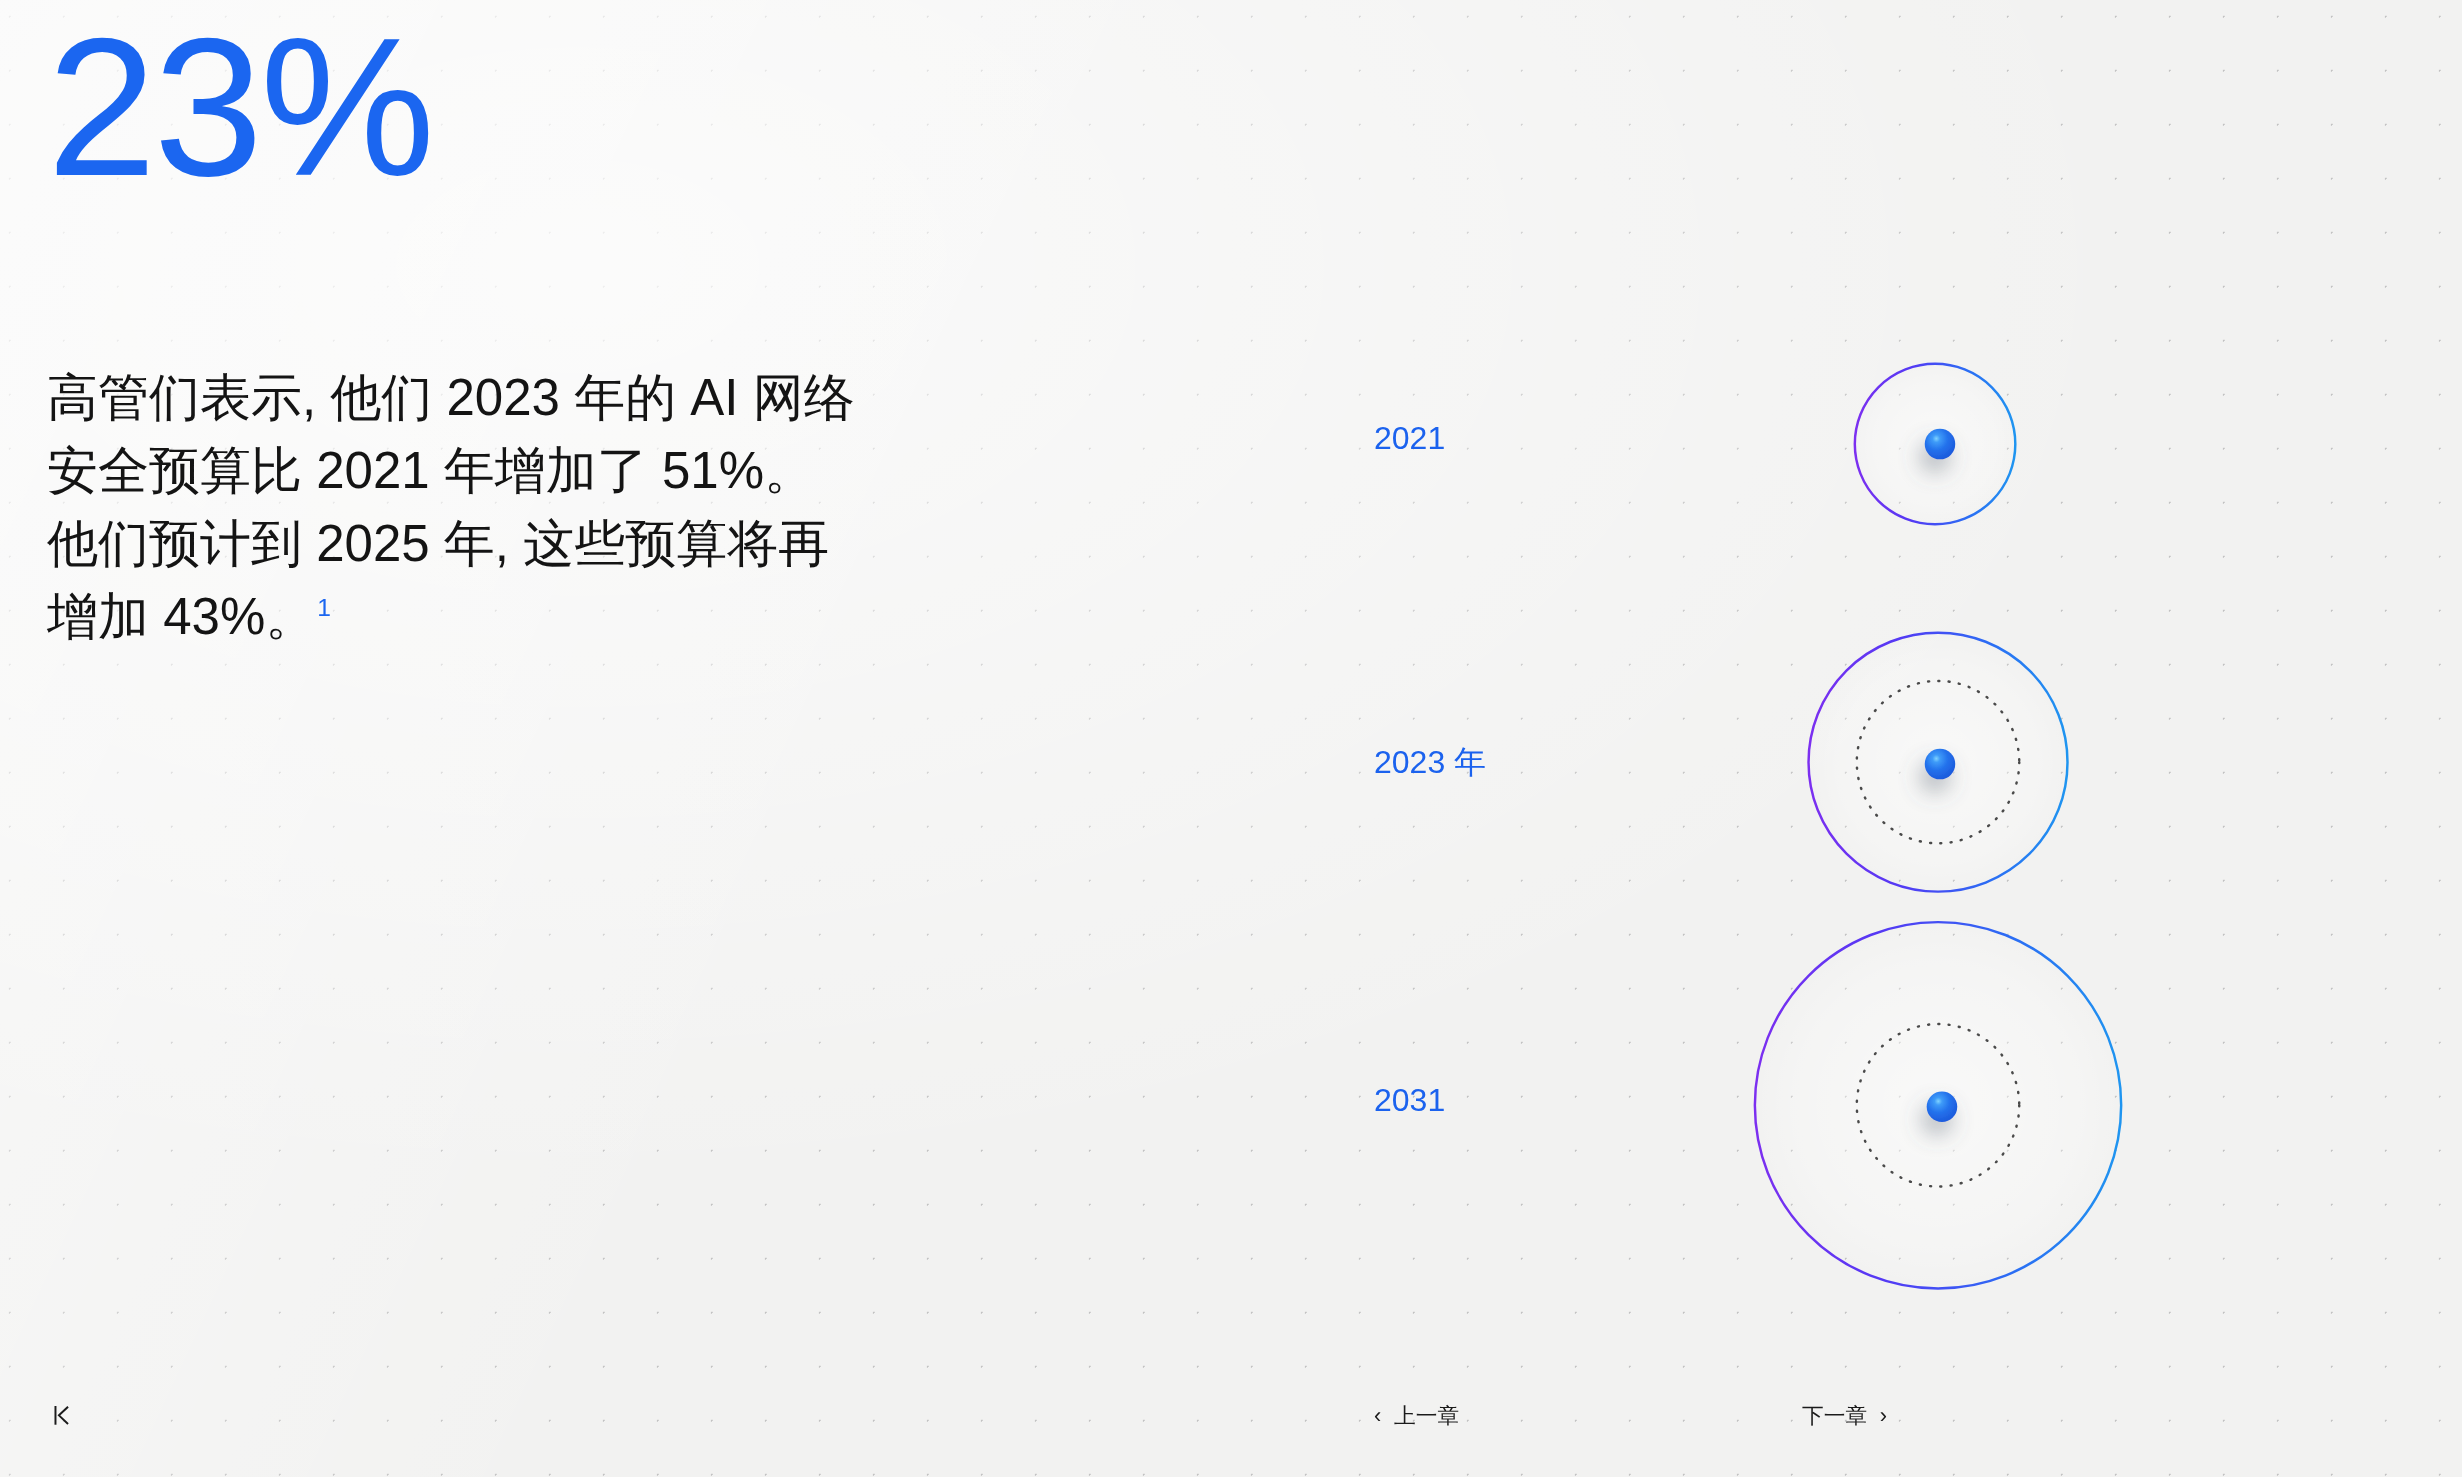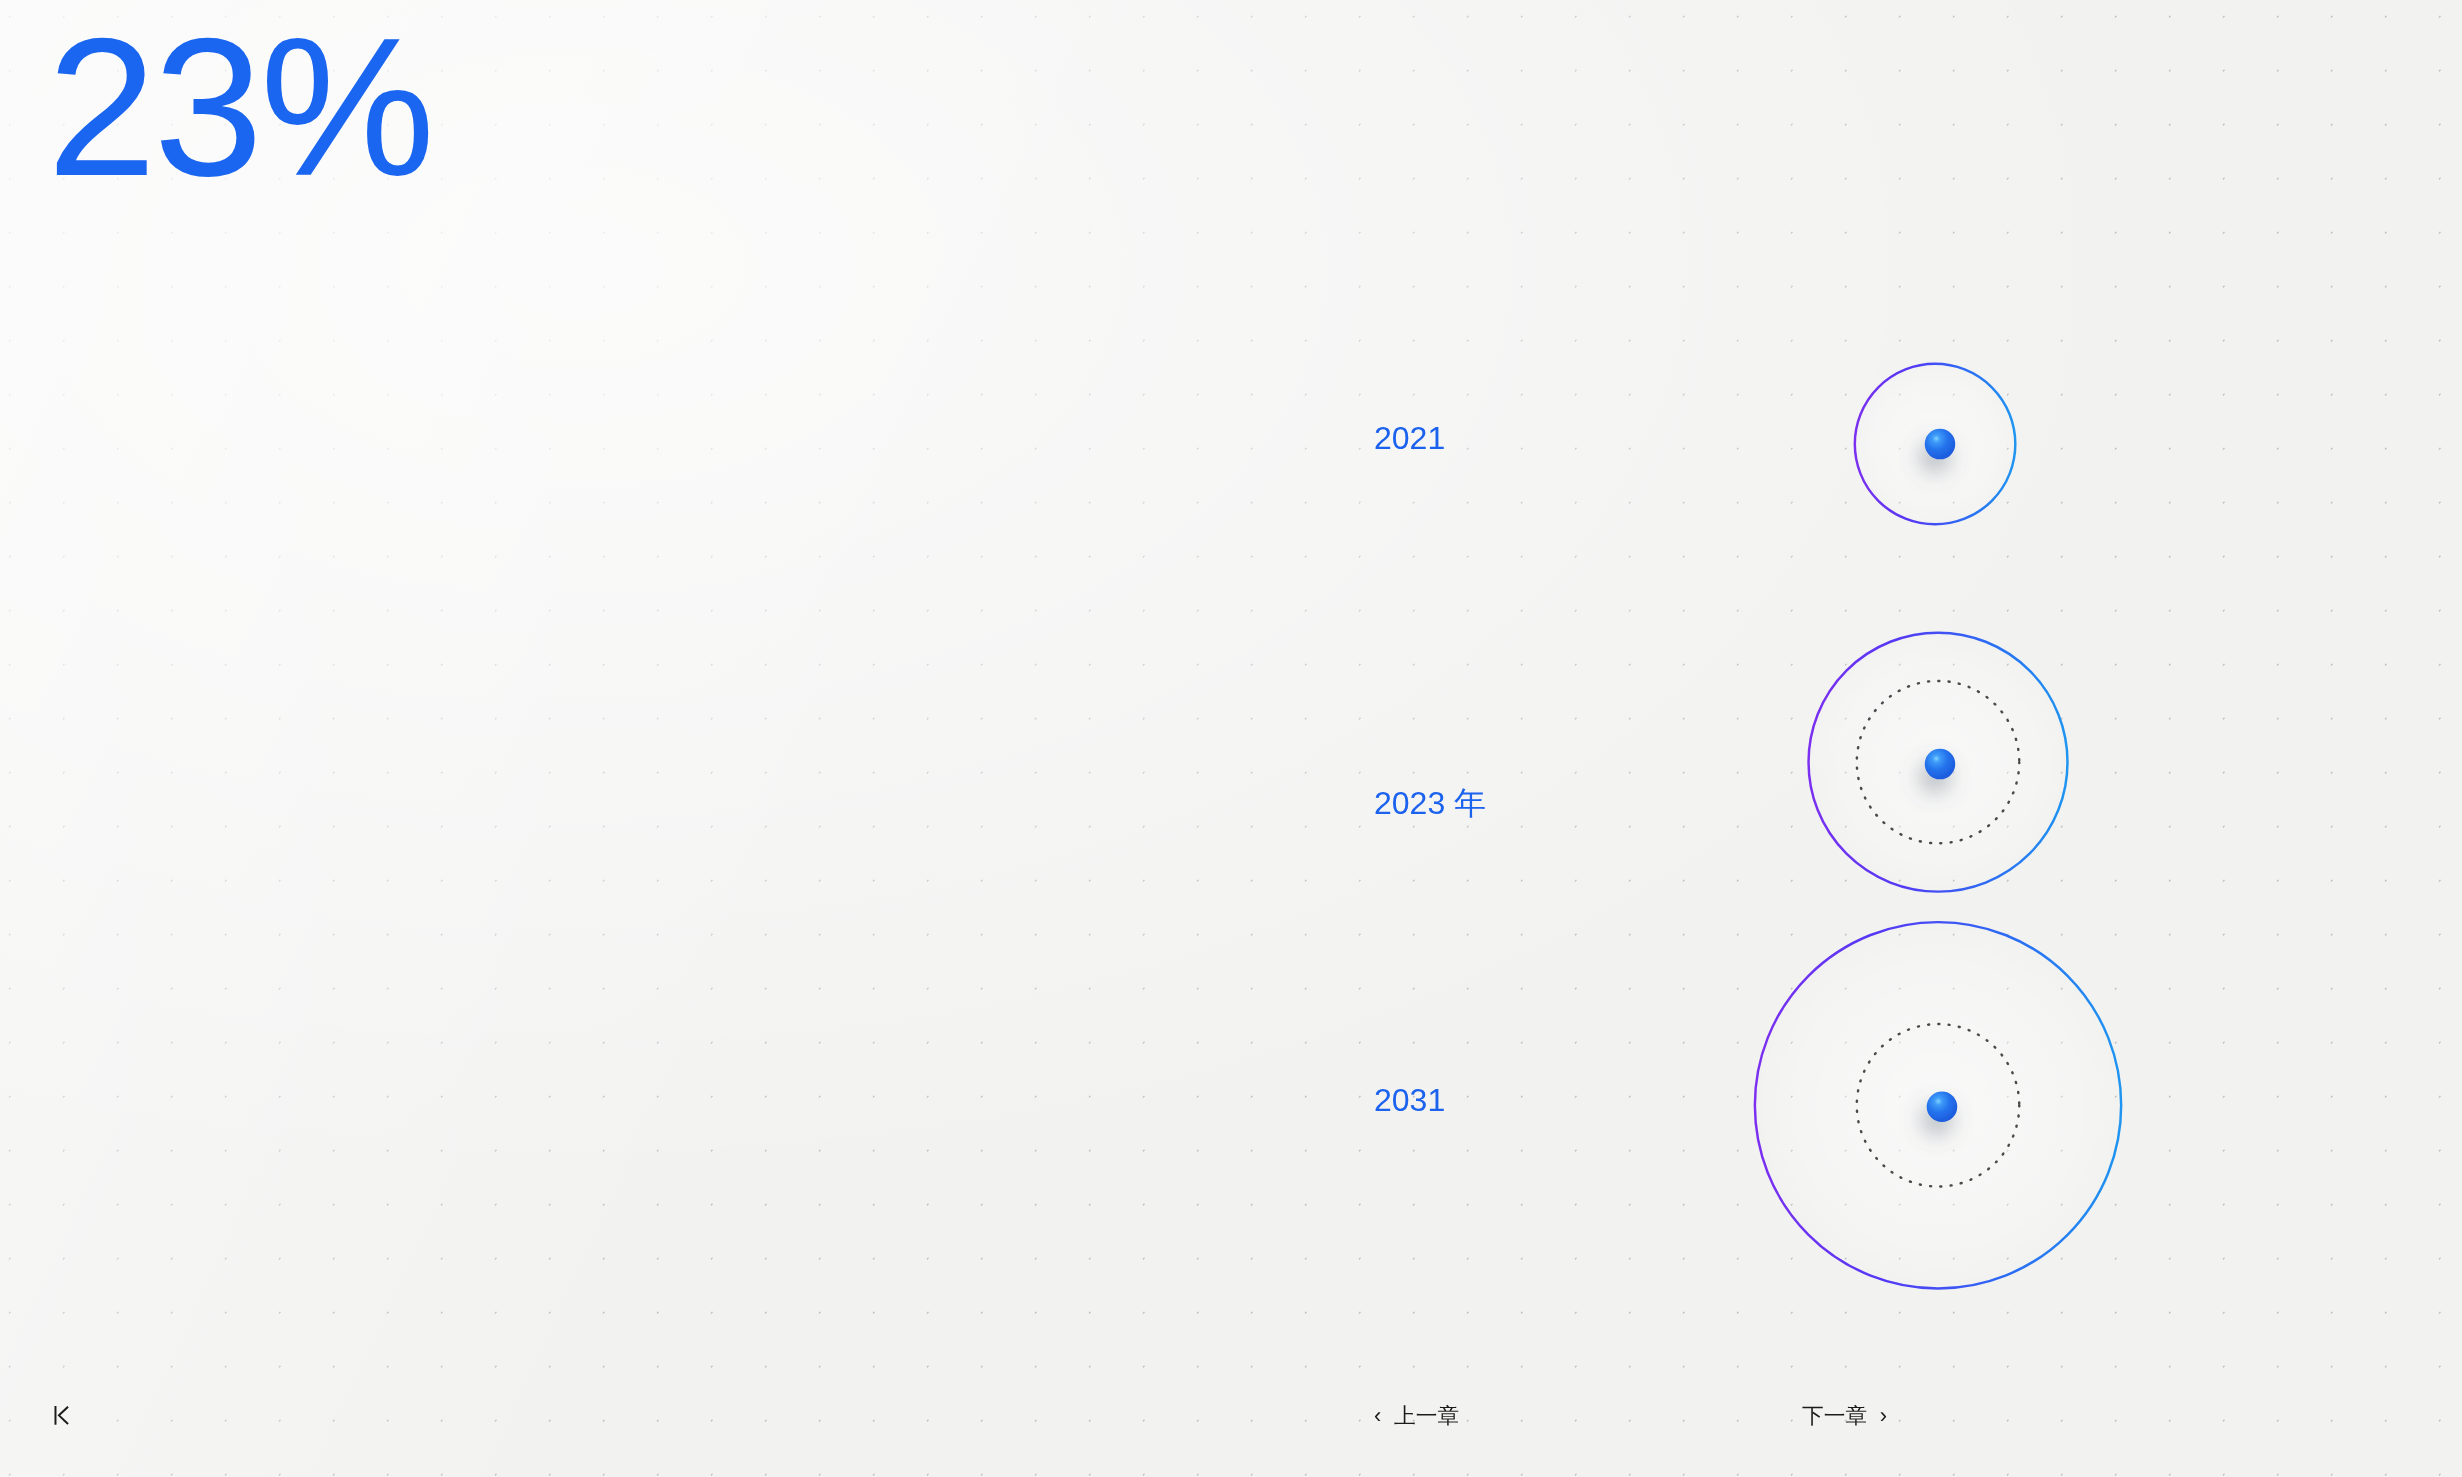--- a/index.html
+++ b/index.html
@@ -81,21 +81,21 @@
     position:absolute;
     color:#1b62ee;
     font-size:32px;
     font-weight:400;
     line-height:1;
     white-space:nowrap;
     transform:translateY(-50%);
     letter-spacing:0px;
   }
   #year-2021 { left:1374px; top:438px; }
-  #year-2023 { left:1374px; top:762px;margin-top:41px; }
+  #year-2023 { left:1374px; top:762px; }
   #year-2025 { left:1374px; top:1100px; }
 
   
   #footer { position:absolute; left:0; right:0; top:1396px; height:47px; }
 
   .footer-btn {
     position:absolute;
     display:flex; align-items:center; gap:12.8px;
     color:#1b1b1b;
     font-size:21.7px;
@@ -113,20 +113,21 @@
 </head>
 <body>
 
 <div id="slide">
 
   <div id="dot-grid"></div>
   <div id="paper-wash"></div>
 
   <div id="stat">23%</div>
 
+  <div id="body-copy"><span>高管们表示, 他们 2023 年的 AI 网络安全预算比 2021 年增加了 51%。他们预计到 2025 年, 这些预算将再增加 43%。</span><span class="fn">1</span></div>
 
   <svg id="diagram" viewBox="0 0 5333 3000" width="2626" height="1477">
     <defs>
       <linearGradient id="ringGrad" x1="0" y1="0" x2="1" y2="0">
         <stop offset="0%" stop-color="#7c2ff0"></stop>
         <stop offset="35%" stop-color="#5439f4"></stop>
         <stop offset="70%" stop-color="#2b6df4"></stop>
         <stop offset="100%" stop-color="#1f95f0"></stop>
       </linearGradient>
 

